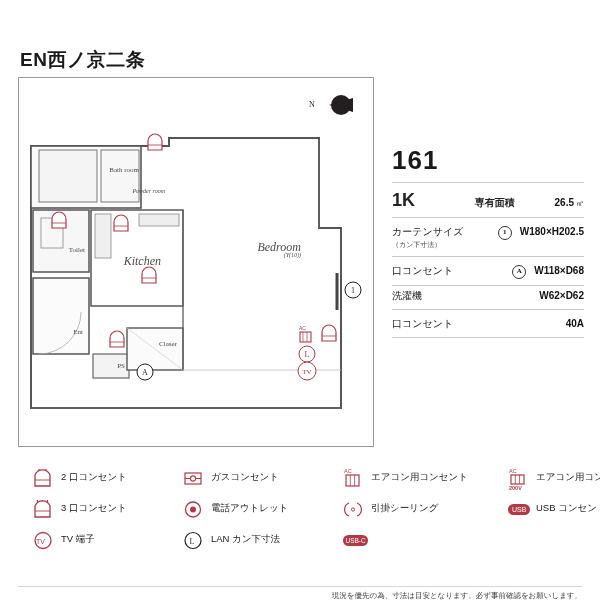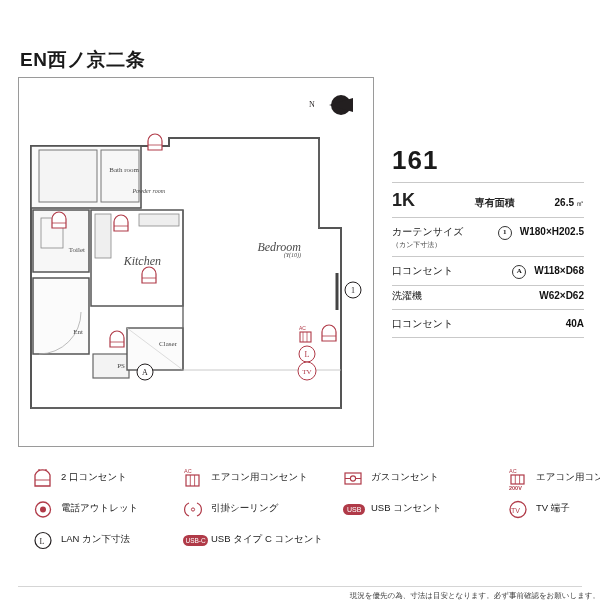--- a/index.html
+++ b/index.html
@@ -165,20 +165,21 @@
     flex: 0 0 22px;
     position: relative;
   }
 
   
   .footer {
     position: absolute;
     left: 0; right: 0;
     bottom: 16px;
     text-align: right;
+    padding-right: 18px;
     font-size: 7.5px;
     color: #3a3a3a;
   }
   .hr-bottom {
     position: absolute;
     left: 18px; right: 18px;
     bottom: 30px;
     border-top: 1px solid #d5d5d5;
   }
   svg { display: block; overflow: visible; }
@@ -384,54 +385,66 @@
           <path d="M3,8 A8,8 0 0 1 18,8 L18,19 L3,19 Z" fill="#fff" stroke="#b03a48" stroke-width="1.3"></path>
           <line x1="3" y1="13" x2="18" y2="13" stroke="#b03a48" stroke-width="0.9"></line>
         </svg>
       </span>
       <span class="txt">2 口コンセント</span>
     </div>
 
     <div class="item">
       <span class="ic">
         <svg width="22" height="22">
+          <rect x="3" y="6" width="16" height="11" fill="#fff" stroke="#b03a48" stroke-width="1.2"></rect>
+          <circle cx="11" cy="11.5" r="2.6" fill="none" stroke="#b03a48" stroke-width="1.1"></circle>
+          <line x1="3" y1="11.5" x2="8" y2="11.5" stroke="#b03a48" stroke-width="1"></line>
+          <line x1="14" y1="11.5" x2="19" y2="11.5" stroke="#b03a48" stroke-width="1"></line>
+        </svg>
+      </span>
+      <span class="txt">ガスコンセント</span>
+    </div>
+
+    <div class="item">
+      <span class="ic">
+        <svg width="22" height="22">
           <text x="2" y="6" font-size="5.5" fill="#b03a48" font-family="Liberation Sans, sans-serif">AC</text>
           <rect x="4" y="8" width="13" height="11" fill="#fff" stroke="#b03a48" stroke-width="1.2"></rect>
           <line x1="8.3" y1="8" x2="8.3" y2="19" stroke="#b03a48" stroke-width="0.8"></line>
           <line x1="12.6" y1="8" x2="12.6" y2="19" stroke="#b03a48" stroke-width="0.8"></line>
         </svg>
       </span>
       <span class="txt">エアコン用コンセント</span>
-    </div>
-
-    <div class="item">
-      <span class="ic">
-        <svg width="22" height="22">
-          <rect x="3" y="6" width="16" height="11" fill="#fff" stroke="#b03a48" stroke-width="1.2"></rect>
-          <circle cx="11" cy="11.5" r="2.6" fill="none" stroke="#b03a48" stroke-width="1.1"></circle>
-          <line x1="3" y1="11.5" x2="8" y2="11.5" stroke="#b03a48" stroke-width="1"></line>
-          <line x1="14" y1="11.5" x2="19" y2="11.5" stroke="#b03a48" stroke-width="1"></line>
-        </svg>
-      </span>
-      <span class="txt">ガスコンセント</span>
     </div>
 
     <div class="item">
       <span class="ic">
         <svg width="22" height="24">
           <text x="2" y="6" font-size="5.5" fill="#b03a48" font-family="Liberation Sans, sans-serif">AC</text>
           <rect x="4" y="8" width="13" height="9" fill="#fff" stroke="#b03a48" stroke-width="1.2"></rect>
           <line x1="8.3" y1="8" x2="8.3" y2="17" stroke="#b03a48" stroke-width="0.8"></line>
           <line x1="12.6" y1="8" x2="12.6" y2="17" stroke="#b03a48" stroke-width="0.8"></line>
           <text x="2" y="23" font-size="5.5" fill="#b03a48" font-family="Liberation Sans, sans-serif" font-weight="bold">200V</text>
         </svg>
       </span>
       <span class="txt">エアコン用コンセント (200V)</span>
     </div>
 
+    <div class="item">
+      <span class="ic">
+        <svg width="22" height="22">
+          <line x1="5.5" y1="2" x2="5.5" y2="7" stroke="#b03a48" stroke-width="1.2"></line>
+          <line x1="10.5" y1="2" x2="10.5" y2="7" stroke="#b03a48" stroke-width="1.2"></line>
+          <line x1="15.5" y1="2" x2="15.5" y2="7" stroke="#b03a48" stroke-width="1.2"></line>
+          <path d="M3,8 A8,8 0 0 1 18,8 L18,19 L3,19 Z" fill="#fff" stroke="#b03a48" stroke-width="1.3"></path>
+          <line x1="3" y1="13" x2="18" y2="13" stroke="#b03a48" stroke-width="0.9"></line>
+        </svg>
+      </span>
+      <span class="txt">3 口コンセント</span>
+    </div>
 
     <div class="item">
       <span class="ic">
         <svg width="22" height="22">
           <circle cx="11" cy="11.5" r="7.5" fill="#fff" stroke="#b03a48" stroke-width="1.3"></circle>
           <circle cx="11" cy="11.5" r="3" fill="#b03a48"></circle>
         </svg>
       </span>
       <span class="txt">電話アウトレット</span>
     </div>
@@ -477,21 +490,20 @@
       <span class="txt">LAN カン下寸法</span>
     </div>
 
     <div class="item">
       <span class="ic">
         <svg width="28" height="22">
           <rect x="1" y="6" width="25" height="11" rx="5.5" fill="#b03a48"></rect>
           <text x="3.5" y="14" font-size="6.5" fill="#ffffff" font-family="Liberation Sans, sans-serif">USB-C</text>
         </svg>
       </span>
-      <span class="txt">USB タイプ C コンセント</span>
     </div>
 
     <div class="item">
       <span class="txt"></span>
     </div>
   </div>
 
   <div class="hr-bottom"></div>
   <div class="footer">現況を優先の為、寸法は目安となります。必ず事前確認をお願いします。</div>
 

